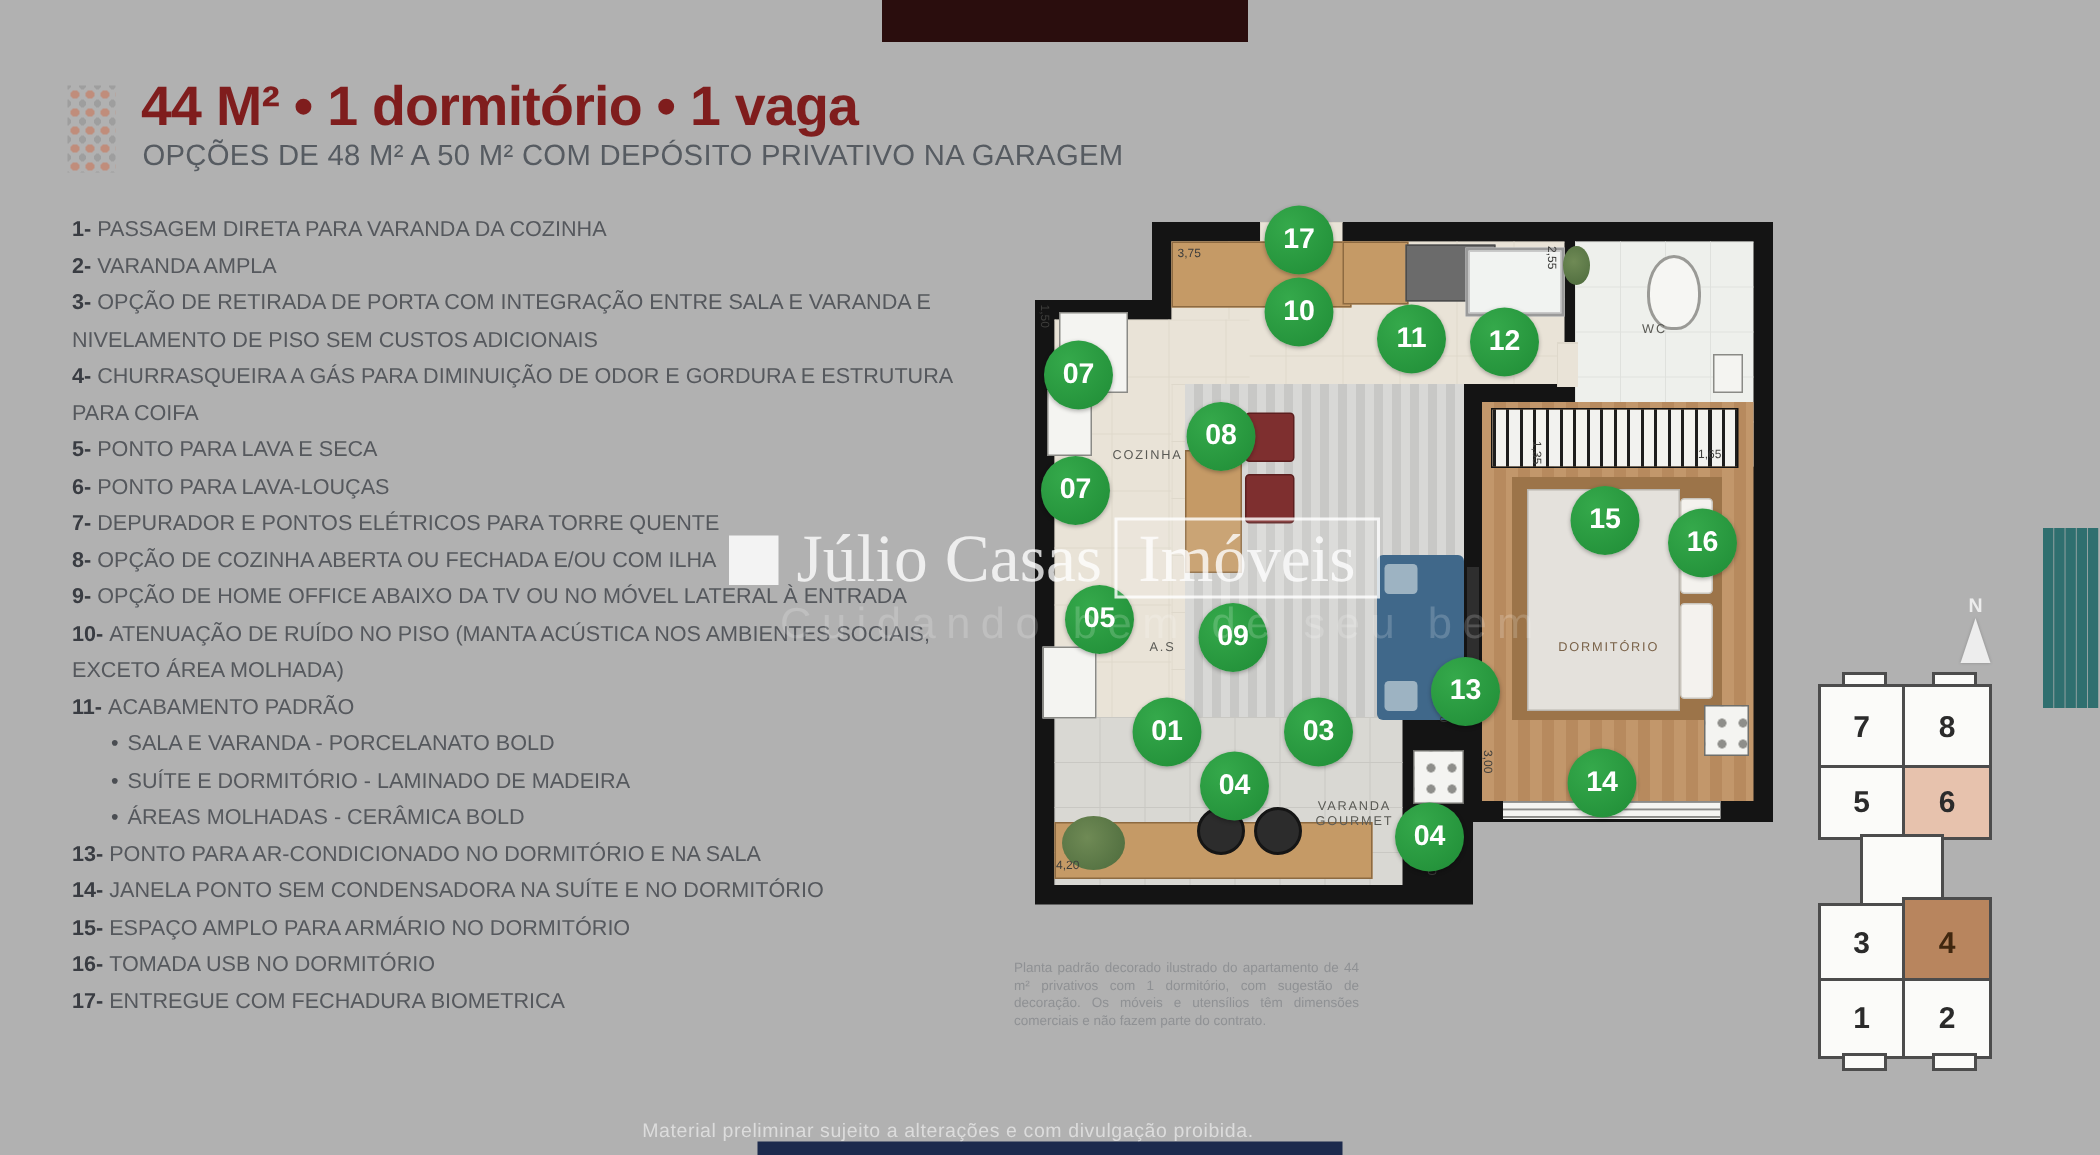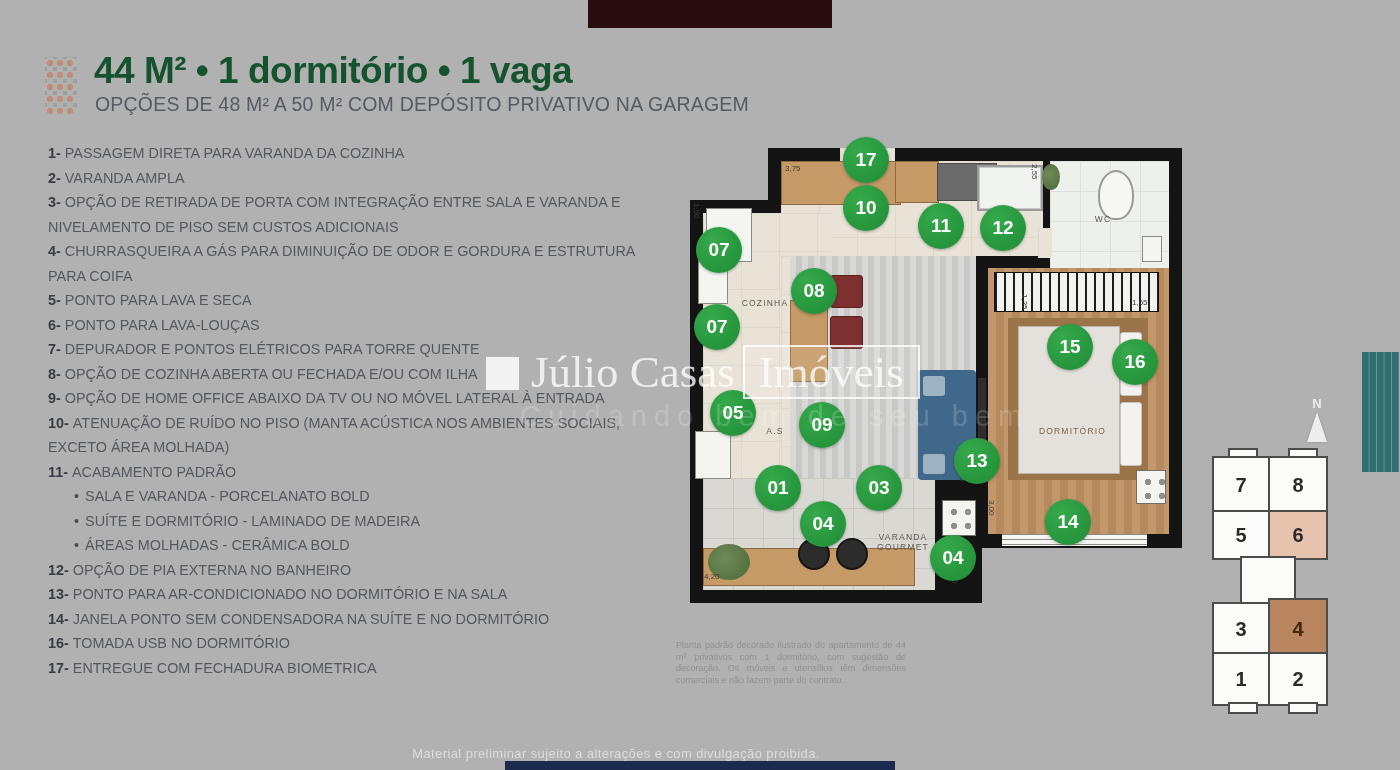--- a/index.html
+++ b/index.html
@@ -9,21 +9,21 @@
 
   
   .topbar{left:588px;top:0;width:244px;height:28px;background:#2a0d0d;}
   .botbar{left:505px;top:761px;width:390px;height:9px;background:#1c2a4d;}
 
   
   .hdr-dots{left:45px;top:57px;width:32px;height:58px;
     background-image:radial-gradient(circle 3px,#c08d7b 97%,transparent 100%),
                      radial-gradient(circle 2.5px,#9e9e9e 97%,transparent 100%);
     background-size:10px 12px,10px 12px;background-position:0 0,5px 6px;}
-  .title{left:94px;top:50px;font-size:37px;font-weight:bold;color:#14532d;letter-spacing:-0.5px;}
+  .title{left:94px;top:50px;font-size:37px;font-weight:bold;color:#7f1d1d;letter-spacing:-0.5px;}
   .subtitle{left:95px;top:93px;font-size:19.5px;color:#565b61;letter-spacing:0.2px;}
 
   
   .features{left:48px;top:141px;width:594px;font-size:14.4px;line-height:24.5px;color:#55585d;}
   .feat .num{font-weight:bold;color:#393c42;margin-right:4px;}
   .feat-sub{padding-left:26px;}
   .feat-sub .blt{margin-right:6px;color:#4a4d52;}
 
   
   .plan{left:690px;top:148px;width:492px;height:455px;}
@@ -63,21 +63,21 @@
       box-shadow:0 1px 3px rgba(0,0,0,.3);}
 
   
   .wm1{left:486px;top:346px;color:rgba(255,255,255,.78);font-family:"Liberation Serif",serif;font-size:45px;white-space:nowrap;}
   .wm-sq{display:inline-block;width:33px;height:33px;background:rgba(255,255,255,.85);margin-right:12px;vertical-align:-3px;}
   .wm-box{border:2px solid rgba(255,255,255,.8);background:rgba(255,255,255,.10);padding:0 14px;margin-left:8px;}
   .wm2{left:520px;top:400px;color:rgba(255,255,255,.18);font-size:29px;letter-spacing:7px;white-space:nowrap;}
 
   
   .plannote{left:676px;top:640px;width:230px;font-size:9px;line-height:11.6px;color:#8f9194;text-align:justify;}
-  .footer{left:0;top:746px;width:1232px;text-align:center;font-size:13px;color:#dcdcdc;letter-spacing:0.4px;}
+  .footer{left:0;top:746px;width:1232px;text-align:center;font-size:13px;color:#dcdcdc;letter-spacing:0.4px;padding-left:16px;}
 
   
   .kp-unit{position:absolute;background:#fbfbf9;border:2px solid #4c4c4c;display:flex;align-items:center;justify-content:center;
            font-weight:bold;font-size:20px;color:#2b2b2b;}
   .kp-tab{position:absolute;background:#fbfbf9;border:2px solid #4c4c4c;}
   .north{left:1297px;top:396px;width:40px;text-align:center;color:#ececec;}
   .north .n{font-size:13px;font-weight:bold;display:block;margin-bottom:1px;}
   .n-tri{width:0;height:0;border-left:10px solid transparent;border-right:10px solid transparent;border-bottom:30px solid #ededed;margin:0 auto;position:relative;filter:drop-shadow(0 0 1px #8a8a8a);}
   .teal-dots{left:1362px;top:352px;width:37px;height:120px;
     background-image:linear-gradient(#2f6f6f,#2f6f6f);background-size:7px 6px;background-repeat:space;}
@@ -100,23 +100,23 @@
   <div class="feat"><span class="num">5-</span><span>PONTO PARA LAVA E SECA</span></div>
   <div class="feat"><span class="num">6-</span><span>PONTO PARA LAVA-LOUÇAS</span></div>
   <div class="feat"><span class="num">7-</span><span>DEPURADOR E PONTOS ELÉTRICOS PARA TORRE QUENTE</span></div>
   <div class="feat"><span class="num">8-</span><span>OPÇÃO DE COZINHA ABERTA OU FECHADA E/OU COM ILHA</span></div>
   <div class="feat"><span class="num">9-</span><span>OPÇÃO DE HOME OFFICE ABAIXO DA TV OU NO MÓVEL LATERAL À ENTRADA</span></div>
   <div class="feat"><span class="num">10-</span><span>ATENUAÇÃO DE RUÍDO NO PISO (MANTA ACÚSTICA NOS AMBIENTES SOCIAIS, EXCETO ÁREA MOLHADA)</span></div>
   <div class="feat"><span class="num">11-</span><span>ACABAMENTO PADRÃO</span></div>
   <div class="feat feat-sub"><span class="blt">•</span><span>SALA E VARANDA - PORCELANATO BOLD</span></div>
   <div class="feat feat-sub"><span class="blt">•</span><span>SUÍTE E DORMITÓRIO - LAMINADO DE MADEIRA</span></div>
   <div class="feat feat-sub"><span class="blt">•</span><span>ÁREAS MOLHADAS - CERÂMICA BOLD</span></div>
-  <div class="feat"><span class="num">12-</span><span>OPÇÃO DE PIA EXTERNA NO BANHEIRO</span></div>
   <div class="feat"><span class="num">13-</span><span>PONTO PARA AR-CONDICIONADO NO DORMITÓRIO E NA SALA</span></div>
   <div class="feat"><span class="num">14-</span><span>JANELA PONTO SEM CONDENSADORA NA SUÍTE E NO DORMITÓRIO</span></div>
+  <div class="feat"><span class="num">15-</span><span>ESPAÇO AMPLO PARA ARMÁRIO NO DORMITÓRIO</span></div>
   <div class="feat"><span class="num">16-</span><span>TOMADA USB NO DORMITÓRIO</span></div>
   <div class="feat"><span class="num">17-</span><span>ENTREGUE COM FECHADURA BIOMETRICA</span></div>
 </div>
 
 <div class="abs plan">
 
   <div class="wall" style="left:78px;top:0;width:414px;height:312px;"></div>
   <div class="wall" style="left:0;top:52px;width:292px;height:403px;"></div>
   <div class="wall" style="left:290px;top:108px;width:202px;height:292px;"></div>
 

